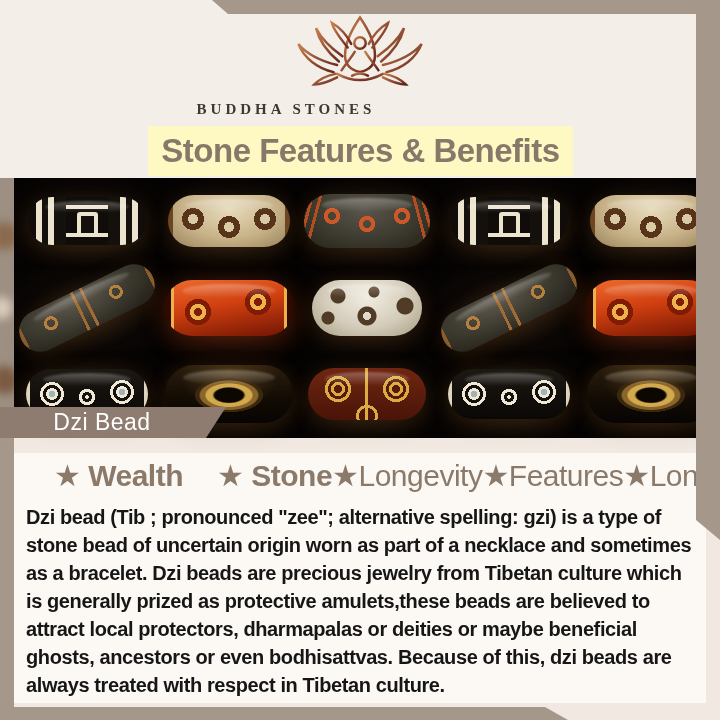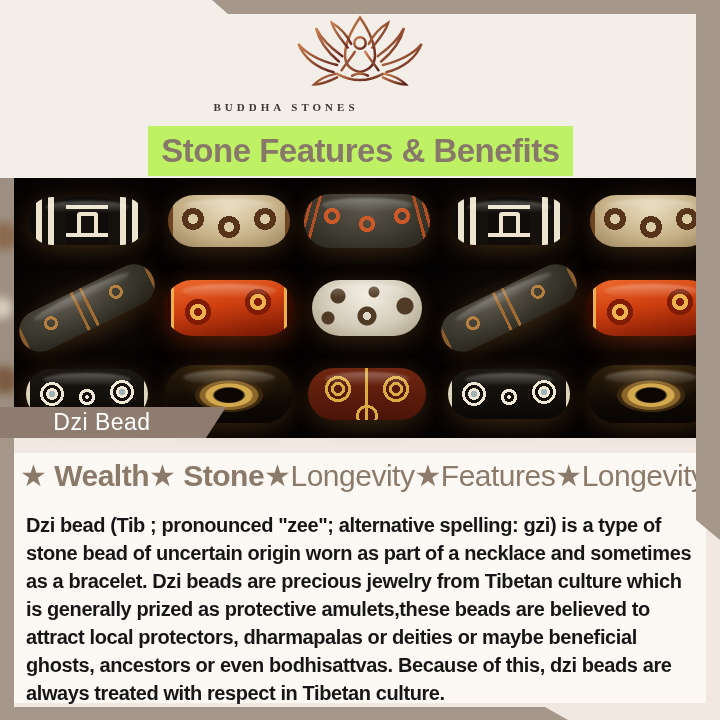--- a/index.html
+++ b/index.html
@@ -13,23 +13,23 @@
   .ribbon-right{right:0;top:0;width:24px;height:540px;
     clip-path:polygon(0 0,100% 0,100% 100%,0 calc(100% - 20px));}
   .ribbon-bottom{left:0;bottom:0;width:568px;height:13px;
     clip-path:polygon(0 0,545px 0,100% 100%,0 100%);}
   .ribbon-left{left:0;top:438px;width:14px;height:282px;}
 
   
   .logo{position:absolute;left:280px;top:14px;width:160px;height:88px;z-index:2;}
   .brand-name{position:absolute;left:0;top:101px;width:572px;text-align:center;
     font-family:"Liberation Serif","DejaVu Serif",serif;font-weight:700;
-    font-size:11px;letter-spacing:4px;color:#3d3833;z-index:2;}
+    font-size:15px;letter-spacing:4px;color:#3d3833;z-index:2;}
   .title-box{position:absolute;left:148px;top:126px;width:425px;height:50px;
-    background:#bef264;z-index:2;text-align:center;}
+    background:#fef9c3;z-index:2;text-align:center;}
   .title-box span{display:inline-block;line-height:50px;font-size:33px;font-weight:bold;
     letter-spacing:-0.5px;color:#87786a;white-space:nowrap;}
 
   
   .photo-section{position:absolute;left:14px;top:178px;width:706px;height:260px;
     background:#030202;z-index:1;display:grid;
     grid-template-columns:repeat(5,1fr);grid-auto-rows:86.6px;
     align-items:center;justify-items:center;}
   .cell{width:100%;height:100%;display:flex;align-items:center;justify-content:center;
     background:radial-gradient(ellipse at 50% 55%,#231a11 0%,#0b0705 55%,#020101 100%);}
@@ -140,22 +140,22 @@
   .dzi-bar span{display:inline-block;line-height:31px;padding-right:22px;
     font-size:23px;color:#ffffff;letter-spacing:0.5px;}
 
   
   .lower-bg{position:absolute;left:0;top:438px;width:720px;height:282px;
     background:#f0e8e1;z-index:0;}
   .panel{position:absolute;left:14px;top:453px;width:692px;height:250px;
     background:#fcf9f5;z-index:2;}
   .benefits{margin:5px 6px 0 6px;text-align:center;white-space:nowrap;
     font-size:30px;letter-spacing:-0.5px;color:#8b7a6a;}
-  .benefits .bb{font-weight:700;}
-  .description{margin:18px 12px 0 12px;font-size:20px;font-weight:700;
+  .benefits .bb{font-weight:700;margin-left:34px;}
+  .description{margin:10px 12px 0 12px;font-size:20px;font-weight:700;
     letter-spacing:-0.4px;line-height:28px;color:#161616;}
 </style>
 </head>
 <body>
 
 <div id="page">
 
   <div class="lower-bg"></div>
 
   <svg class="logo" viewBox="0 0 160 100">

